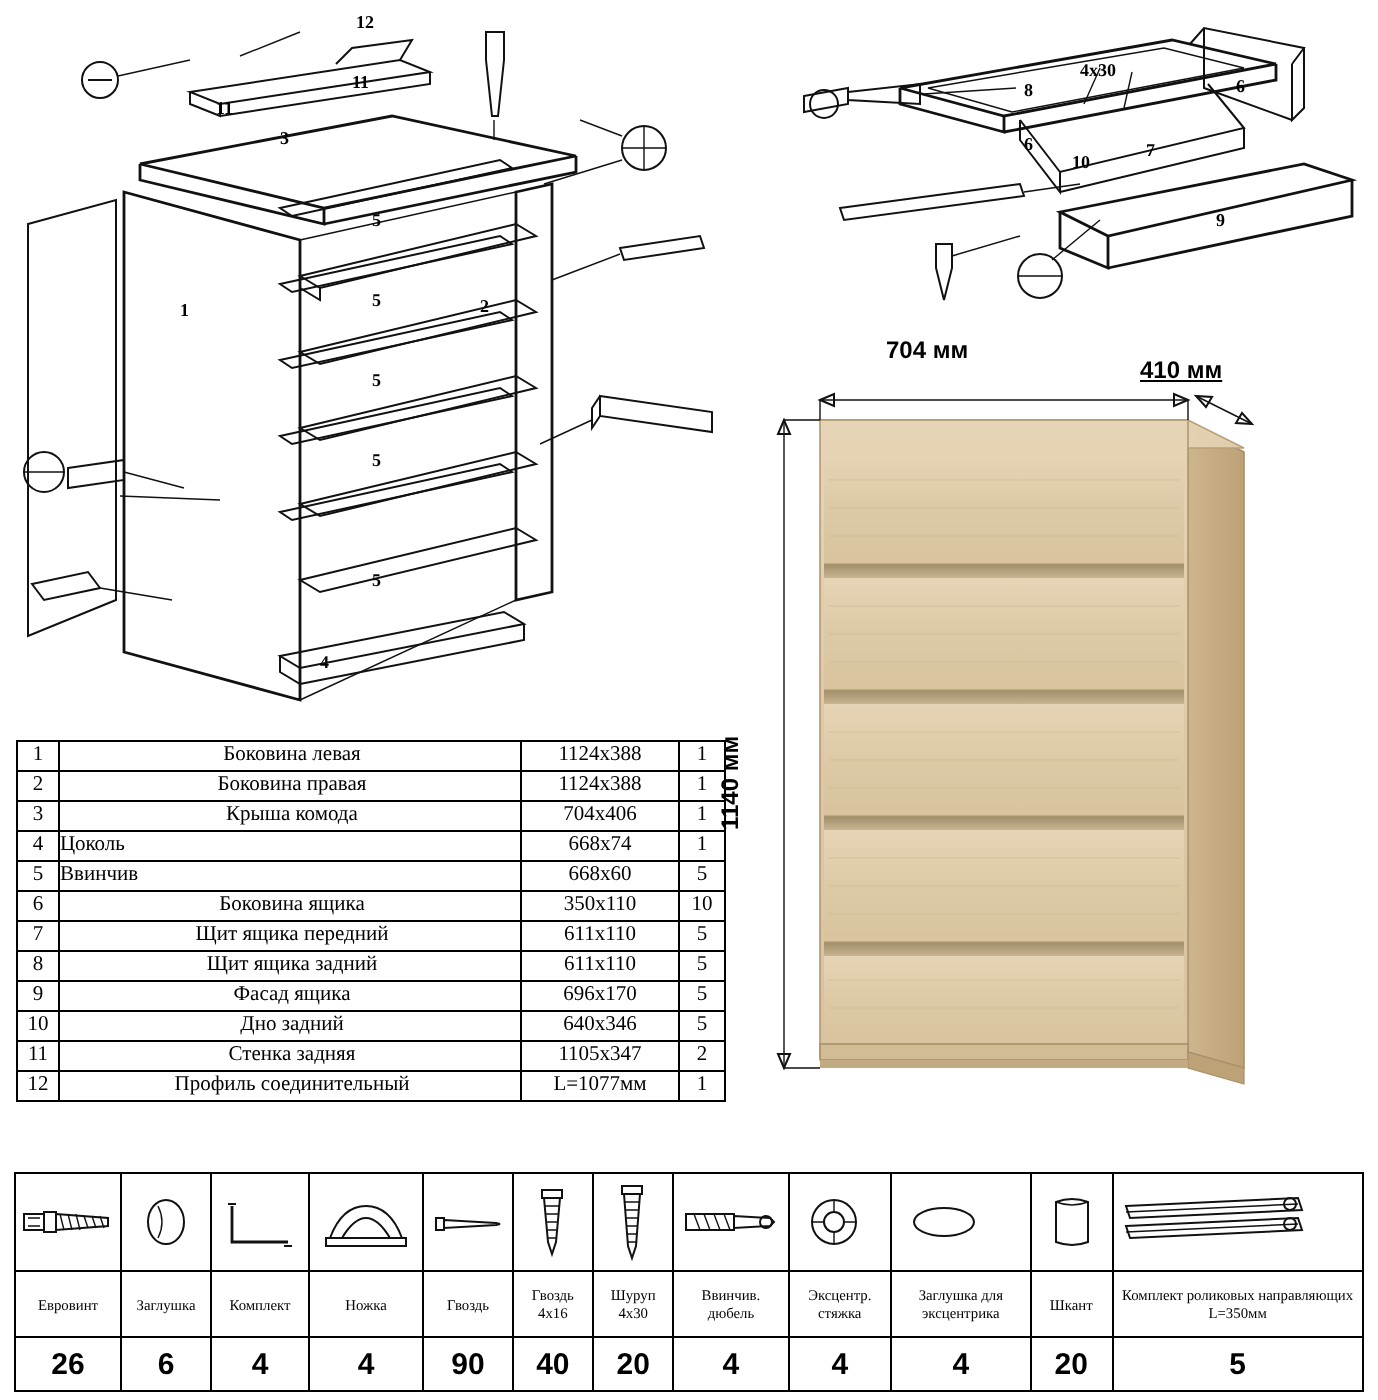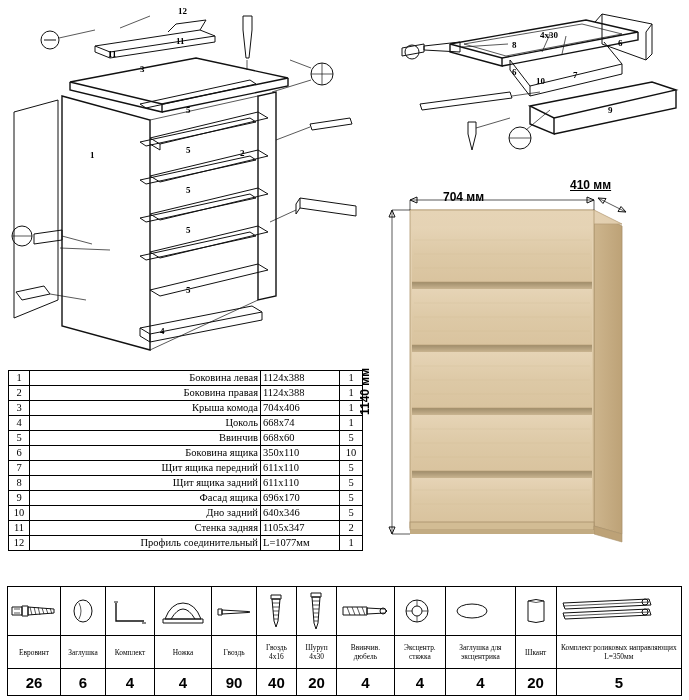--- a/index.html
+++ b/index.html
@@ -31,32 +31,32 @@
     border-collapse:collapse;
   }
   #partsTable td{
     border:1px solid #000;
     font-size:10.5px;
     padding:0 2px;
     height:14px;
     line-height:14px;
   }
   #partsTable td.num{width:16px;text-align:center;}
-  #partsTable td.name{text-align:right;padding-left:4px;}
-  #partsTable td.name.ind{text-align:right;padding-left:0;}
-  #partsTable td.size{width:74px;}
+  #partsTable td.name{text-align:center;padding-left:4px;}
+  #partsTable td.name.ind{text-align:left;padding-left:0;}
+  #partsTable td.size{width:74px;text-align:center;}
   #partsTable td.qty{width:18px;text-align:center;}
 
   
   #photoArea{position:absolute;left:370px;top:170px;width:319px;height:390px;}
   .dimlabel{
     position:absolute;font-size:12px;font-weight:bold;
     font-family:"Liberation Sans",sans-serif;
   }
-  #dimTop{left:443px;top:190px;}
+  #dimTop{left:443px;top:168px;}
   #dimDepth{left:570px;top:178px;text-decoration:underline;}
   #dimHeight{
     left:358px;top:415px;transform:rotate(-90deg);
     transform-origin:left top;
   }
 
   
   #hwTitle{
     position:absolute;left:0;top:564px;width:689px;text-align:center;
     font-size:14.5px;

